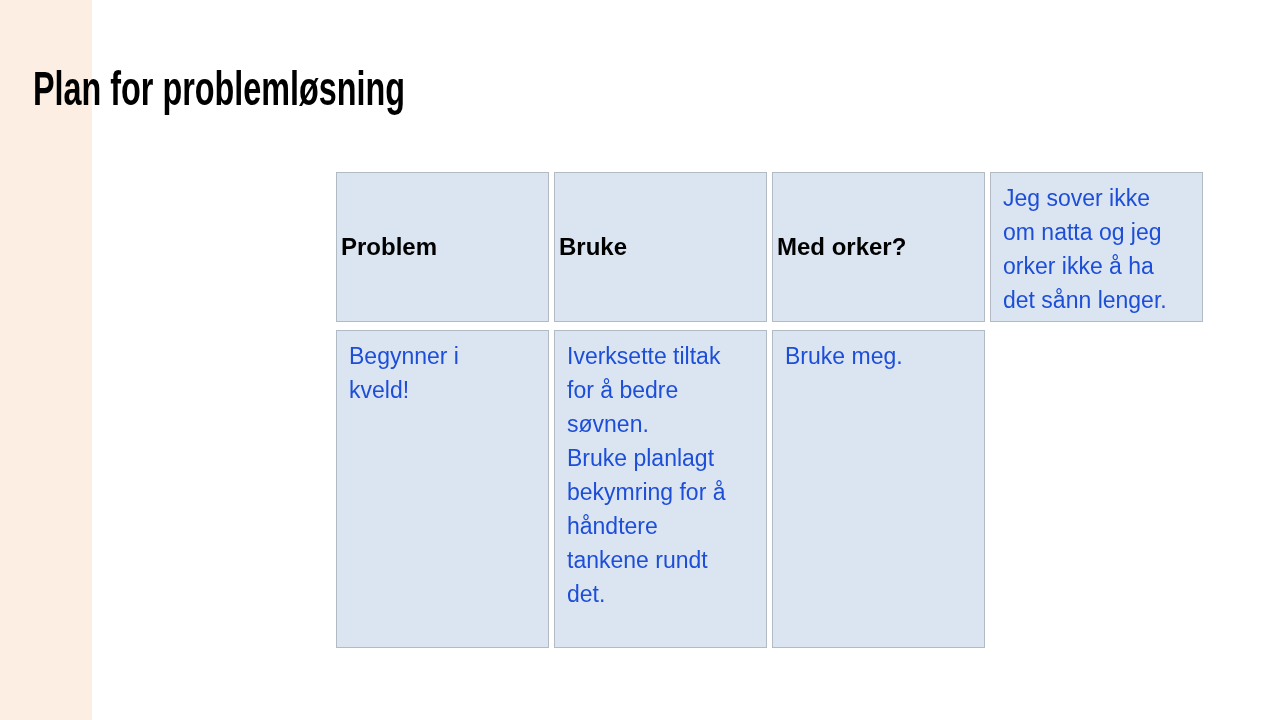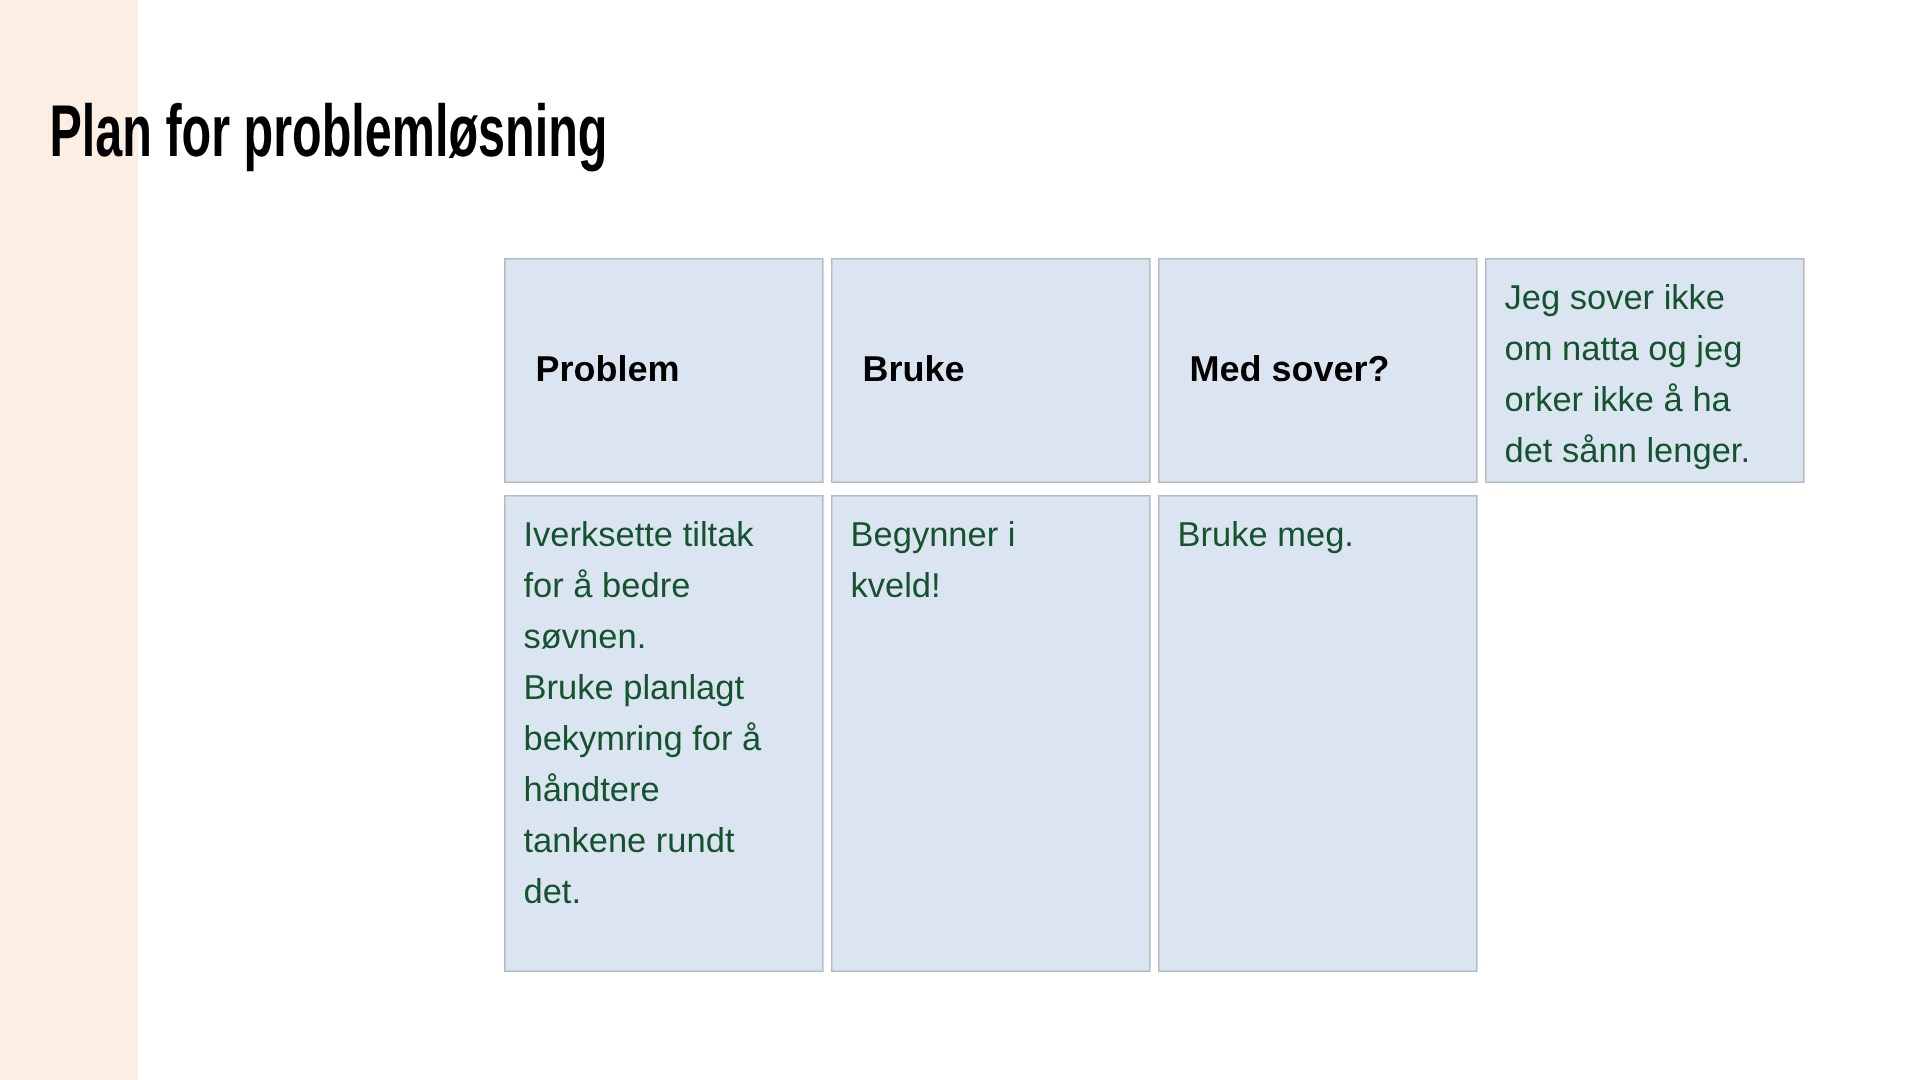--- a/index.html
+++ b/index.html
@@ -49,27 +49,27 @@
     display: grid;
     grid-template-columns: repeat(4, 213px);
     grid-template-rows: 150px 318px;
     column-gap: 5px;
     row-gap: 8px;
   }
 
   .cell {
     background: #dbe5f1;
     border: 1px solid #b2bac3;
-    color: #14532d;
+    color: #1d4ed8;
   }
 
   .cell.header {
     display: flex;
     align-items: center;
-    padding-left: 20px;
+    padding-left: 4px;
     padding-right: 8px;
     font-size: 24px;
     font-weight: 700;
     color: #000000;
   }
 
   .cell.body {
     padding: 8px 12px;
     font-size: 23px;
     line-height: 34px;
@@ -85,36 +85,36 @@
 
   <h1 class="slide-title">Plan for problemløsning</h1>
 
   <div class="plan-table">
 
     <div class="cell header">Problem</div>
 
     <div class="cell header">Bruke</div>
 
 
-    <div class="cell header">Med sover?</div>
+    <div class="cell header">Med orker?</div>
 
     <div class="cell body">Jeg sover ikke
 om natta og jeg
 orker ikke å ha
 det sånn lenger.</div>
+
+    <div class="cell body">Begynner i
+kveld!</div>
 
     <div class="cell body">Iverksette tiltak
 for å bedre
 søvnen.
 Bruke planlagt
 bekymring for å
 håndtere
 tankene rundt
 det.</div>
 
-    <div class="cell body">Begynner i
-kveld!</div>
-
     <div class="cell body">Bruke meg.</div>
 
   </div>
 
 </div>
 
 </body></html>

